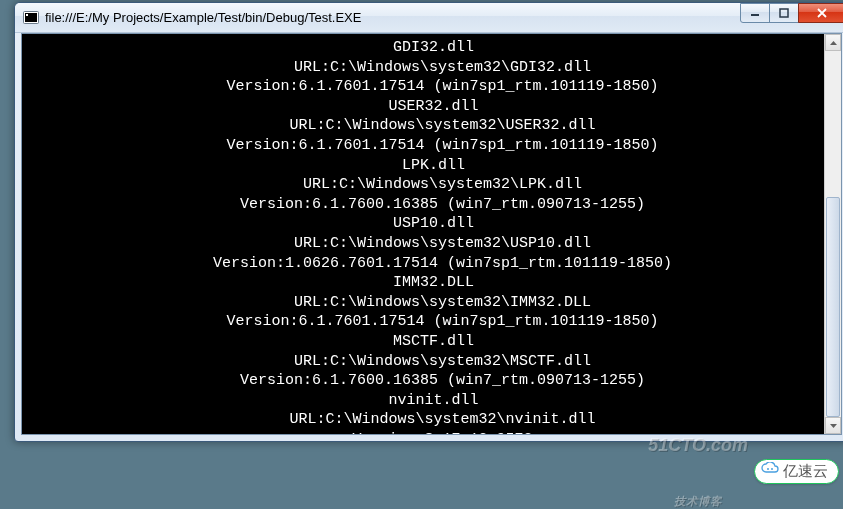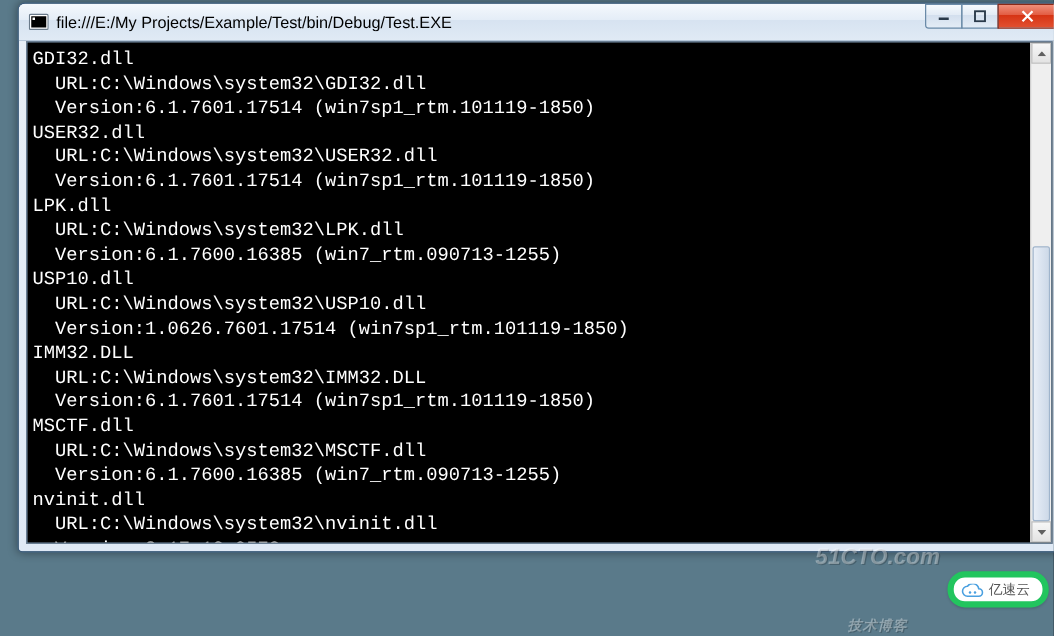--- a/index.html
+++ b/index.html
@@ -86,21 +86,21 @@
       overflow: hidden;
       position: relative;
     }
     .console {
       font-family: Consolas, "Courier New", monospace;
       font-size: 15px;
       line-height: 19.6px;
       color: #ffffff;
       white-space: pre;
     }
-    .console .line { display:block; }
+    .console .line { display:block;text-align:center; }
     .console .indent { padding-left: 2ch; }
     .scrollbar {
       position: absolute;
       right: 0;
       top: 0;
       bottom: 0;
       width: 17px;
       background: #efefef;
       border-left: 1px solid #cfcfcf;
       display: flex;
@@ -125,26 +125,26 @@
     .watermark {
       position: absolute;
       right: 4px;
       bottom: 2px;
       display: flex;
       align-items: center;
       gap: 6px;
     }
     .wm-pill {
       background: #fff;
-      border: 5px solid #22c55e;
+      border: 1px solid #22c55e;
       border-radius: 14px;
       padding: 2px 10px 2px 6px;
-      font-size: 11px;
+      font-size: 15px;
       color: #555;
-      display:flex;align-items:flex-end;gap:4px;
+      display:flex;align-items:flex-start;gap:4px;
       box-shadow: 0 1px 2px rgba(0,0,0,0.15);
     }
     .wm-text {
       color: rgba(255,255,255,0.35);
       font-size: 18px;
       font-style: italic;
       font-weight: bold;
       text-align:center;
       line-height:1;
       text-shadow: 1px 1px 0 rgba(0,0,0,0.2);

